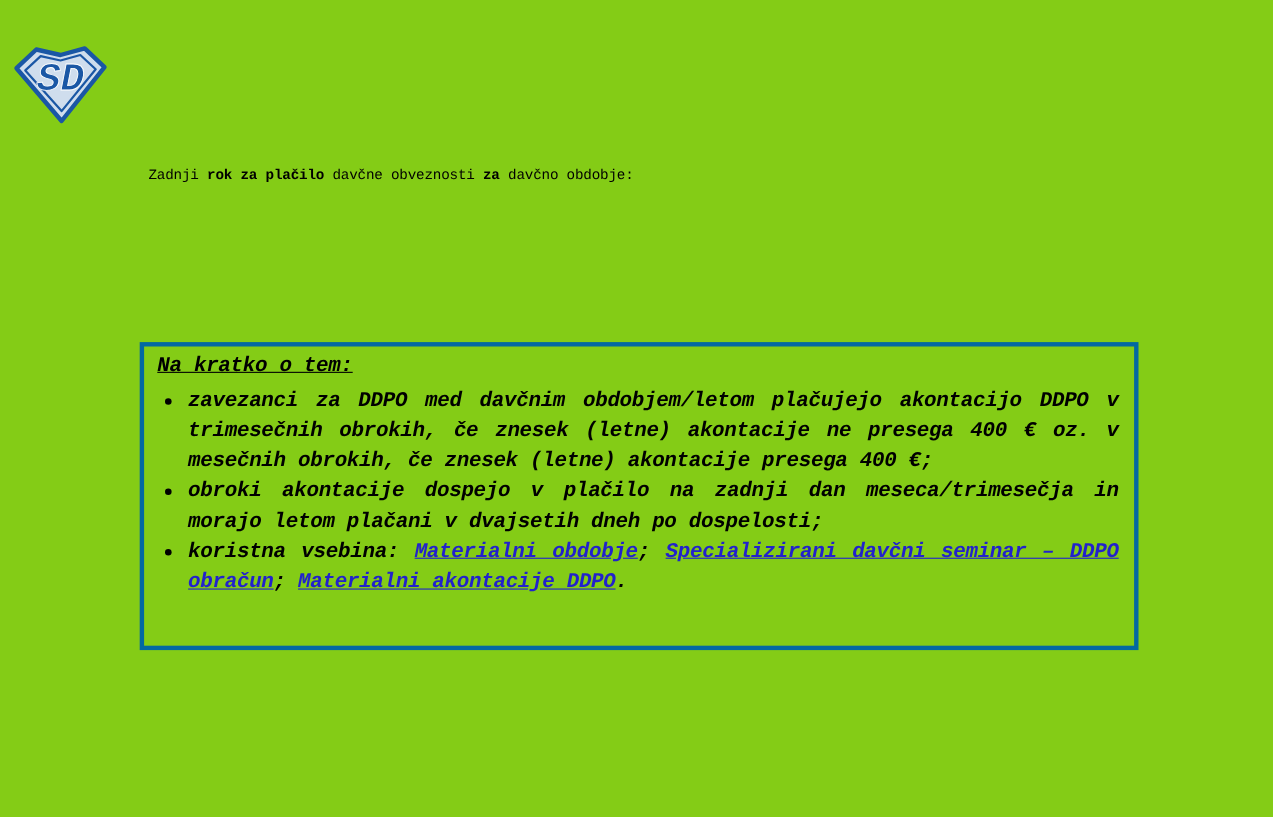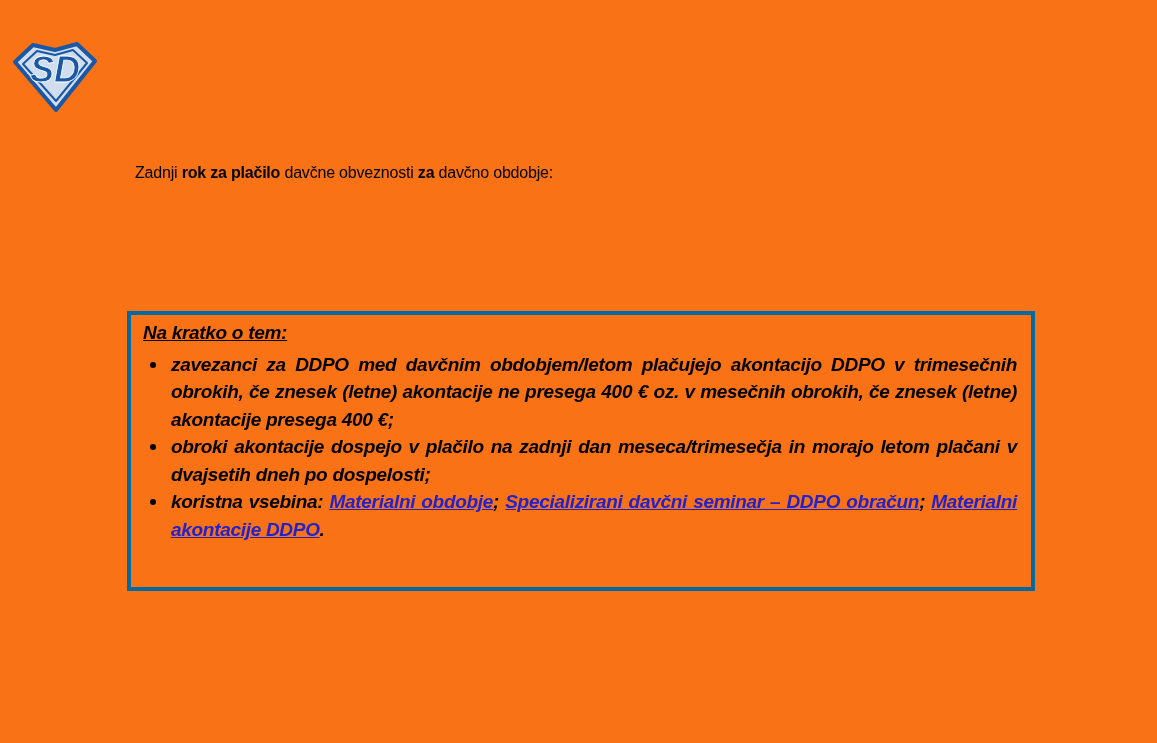--- a/index.html
+++ b/index.html
@@ -1,35 +1,35 @@
 <!DOCTYPE html>
 <html><head>
 <meta charset="utf-8">
 <style>
   html, body { margin: 0; padding: 0; background: #ffffff; }
   .page {
     position: relative;
     width: 1157px;
     height: 743px;
-    background: #f97316;
+    background: #84cc16;
     overflow: hidden;
-    font-family: Liberation Sans, sans-serif;
+    font-family: Liberation Mono, monospace;
     color: #000000;
   }
 
   
   .logo { position: absolute; left: 12px; top: 40px; width: 86px; height: 74px; }
   .logo svg { display: block; }
 
   
   .heading {
     position: absolute;
     left: 135px;
-    top: 164px;
-    font-size: 16px;
+    top: 152px;
+    font-size: 13px;
     letter-spacing: -0.2px;
     white-space: nowrap;
   }
   .heading b { font-weight: bold; }
 
   
   .intro-list {
     position: absolute;
     left: 135px;
     top: 206px;

